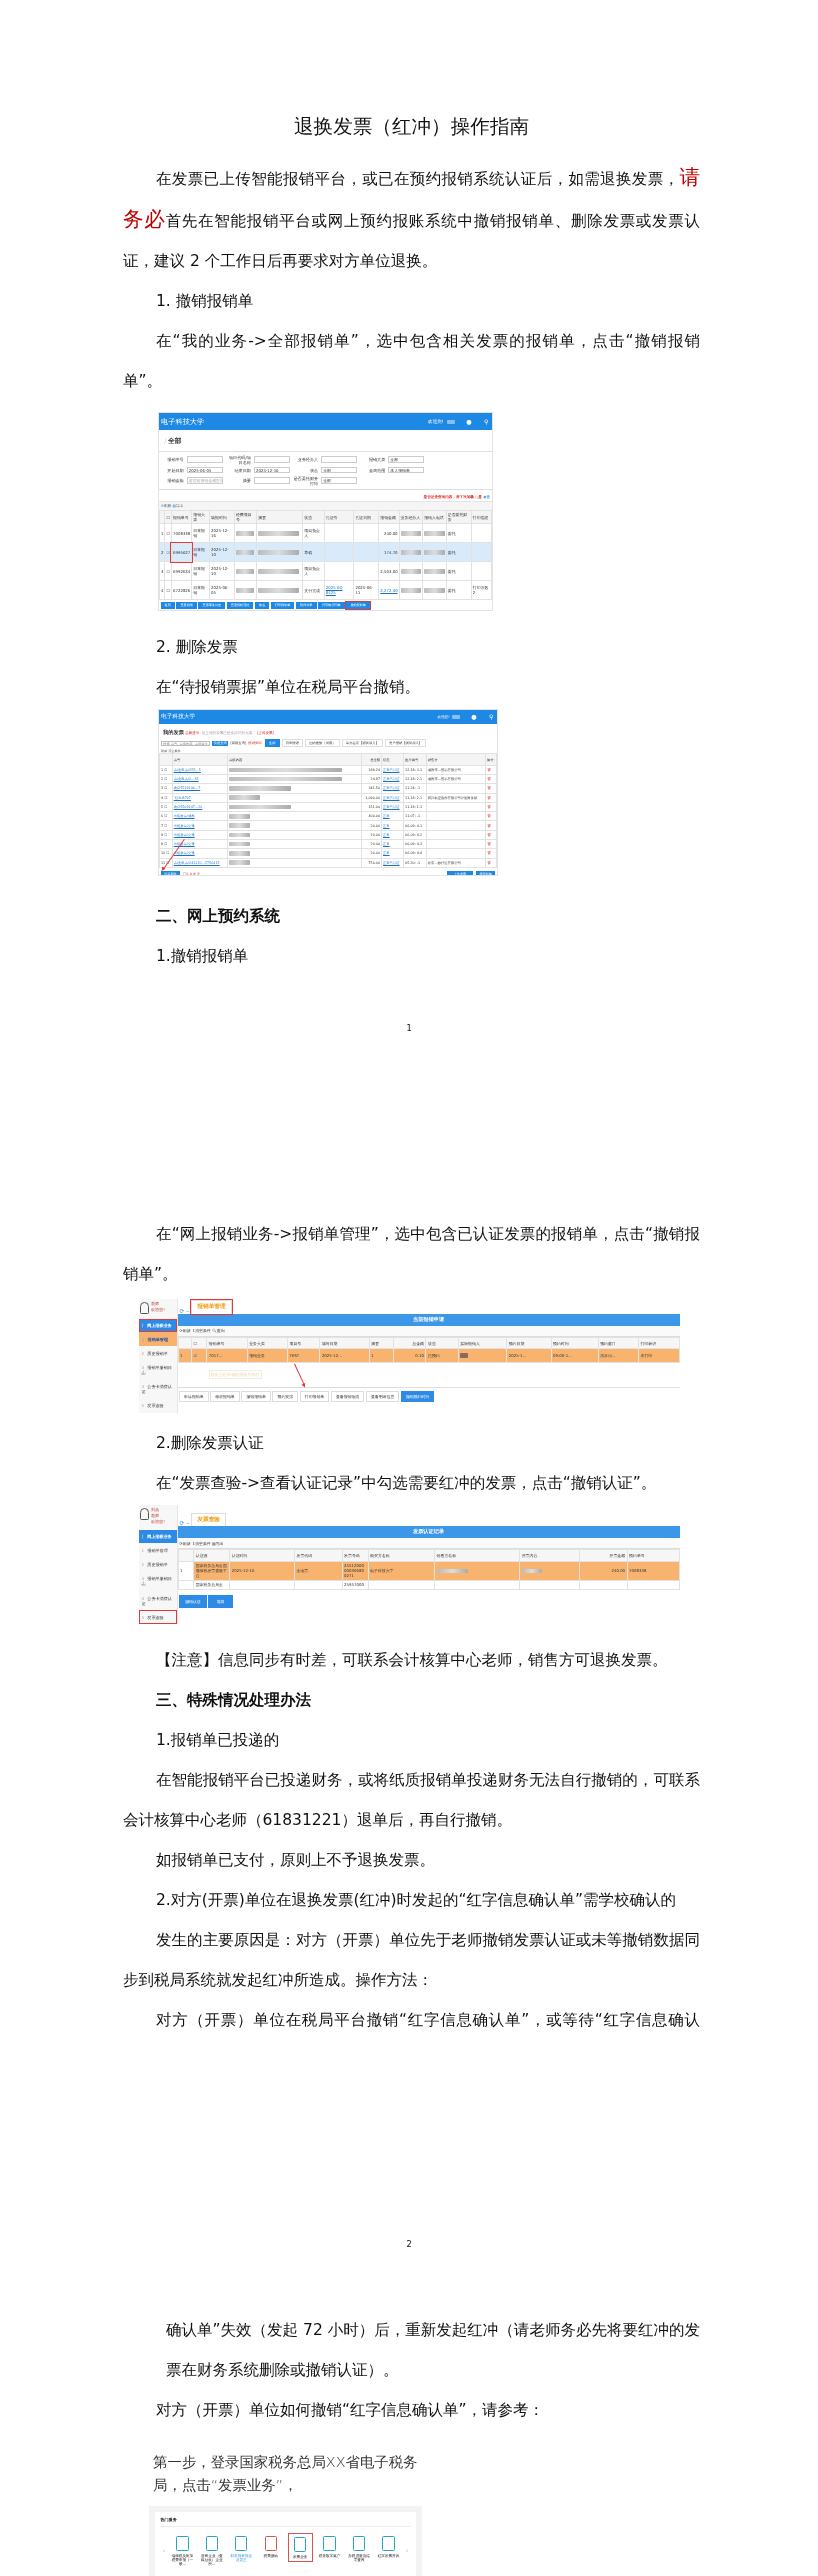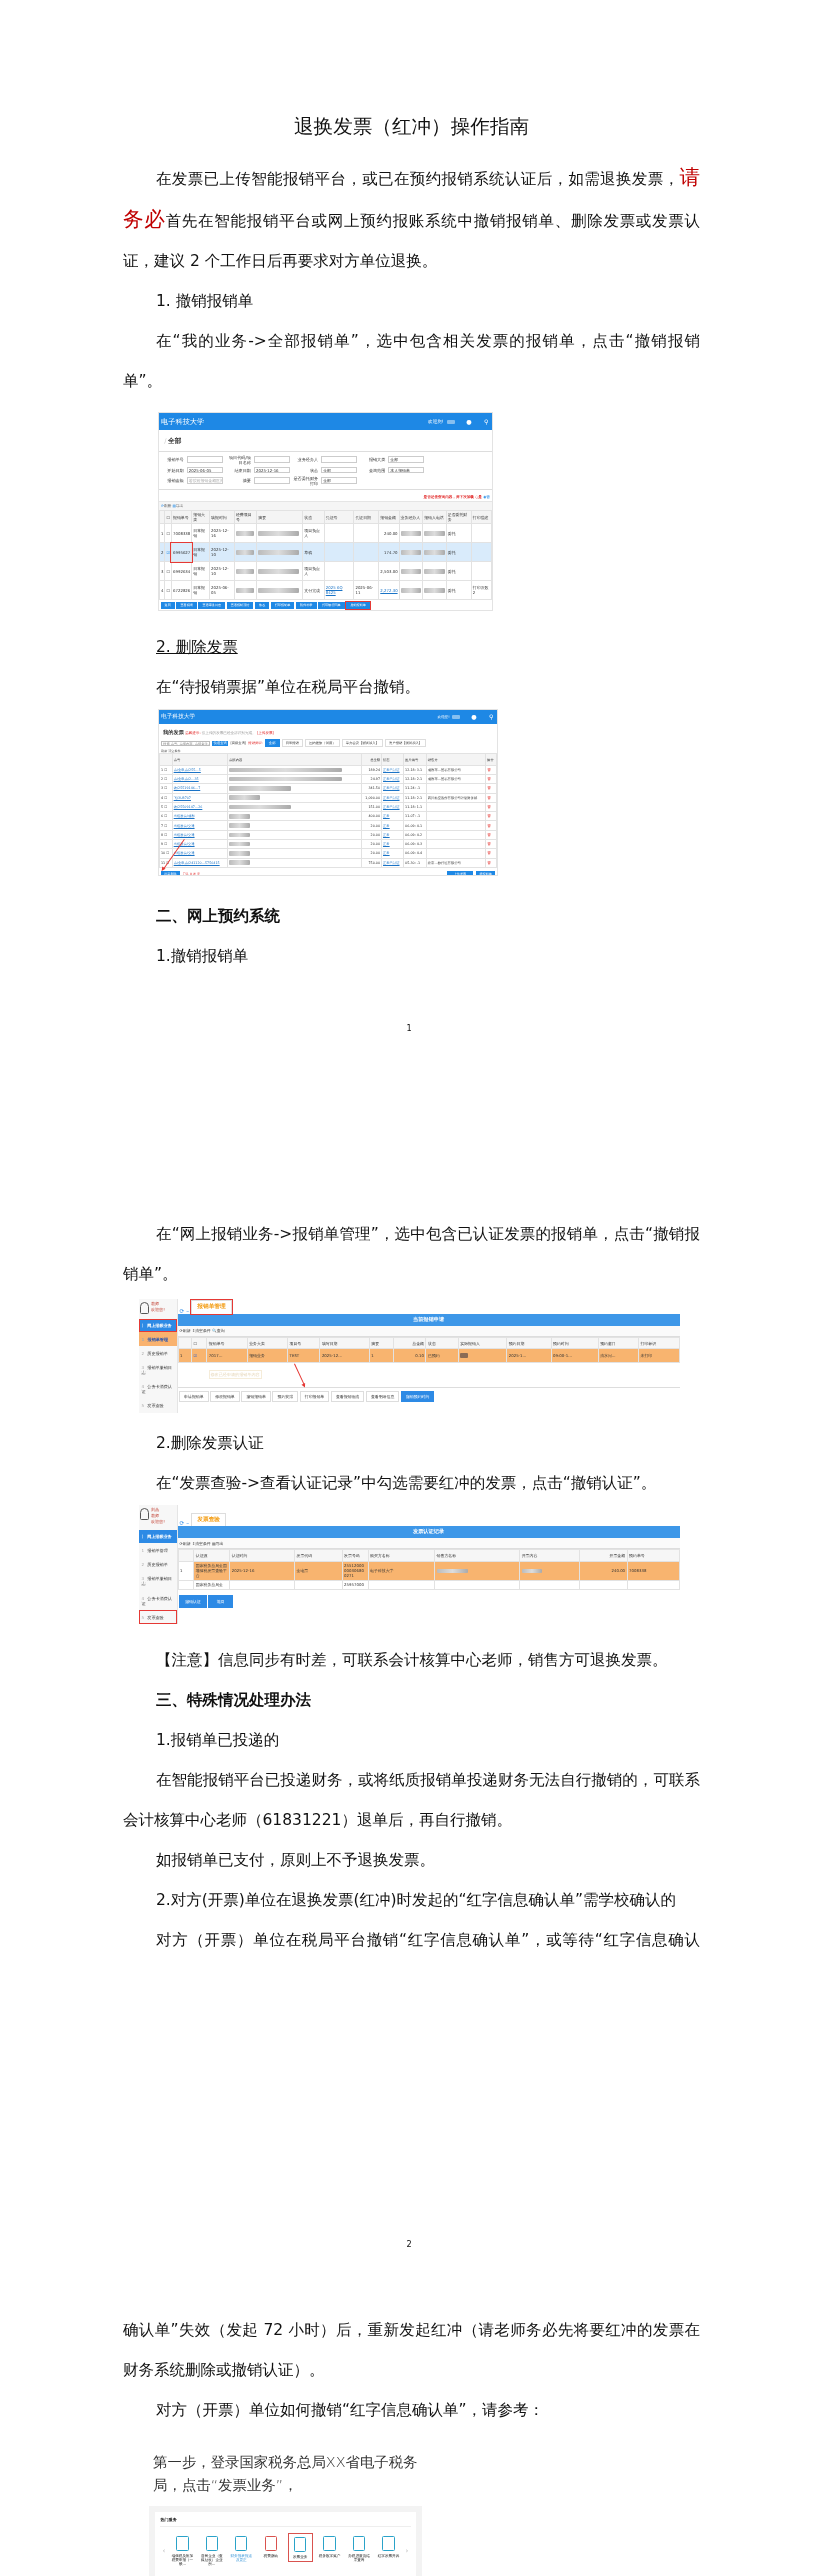--- a/index.html
+++ b/index.html
@@ -4,21 +4,21 @@
 <style>
   * { box-sizing: border-box; margin: 0; padding: 0; }
   body { width: 818px; background: #fff; font-family: "DejaVu Sans", "Liberation Sans", sans-serif; color: #111; }
   .page { position: relative; width: 818px; background: #fff; }
   .p1 { height: 1157px; }
   .p2 { height: 1157px; }
   .p3 { height: 1155px; }
   .content { position: absolute; left: 123px; width: 577px; }
   .title { text-align: center; font-size: 19.6px; line-height: 31px; margin-top: 111px; }
   .para { font-size: 15.5px; line-height: 40px; text-indent: 33px; text-align: justify; }
-  .para.noind { text-indent: 0; }
+  .para.noind { text-indent: 0; margin-left: 43px; }
   .red { color: #c00000; font-size: 20.6px; }
   .h1 { font-size: 15.5px; font-weight: bold; line-height: 40px; padding-left: 33px; }
   .h2 { font-size: 15.5px; line-height: 40px; padding-left: 33px; }
   .pagenum { position: absolute; left: 0; width: 818px; text-align: center; font-size: 8.2px; }
 
   
   .shot { position: relative; margin-left: 35px; border: 0.5px solid #e3e3e3; background: #fff; font-size: 5.2px; color: #333; overflow: hidden; }
   .bluebar { background: #1e88e5; color: #fff; height: 17px; display: flex; align-items: center; padding: 0 2.1px; font-size: 7.2px; }
   .bluebar .sp { flex: 1; }
   .bluebar .ic { width: 7.2px; height: 7.2px; margin-left: 10.3px; display: inline-flex; align-items: center; justify-content: center; font-size: 6.2px; }
@@ -228,21 +228,21 @@
         <span class="b">查看审批日志</span>
         <span class="b">查看报销流转</span>
         <span class="b">修改</span>
         <span class="b">打印报销单</span>
         <span class="b">附件补录</span>
         <span class="b">打印银行回单</span>
         <span class="b hl">撤销报销单</span>
       </div>
     </div>
 
-    <div class="h2" style="margin-top:15.5px;text-decoration:underline;">2.  删除发票</div>
+    <div class="h2" style="margin-top:15.5px;">2.  删除发票</div>
     <p class="para">在“待报销票据”单位在税局平台撤销。</p>
 
     <div class="shot" style="width:340px; height:167px; margin-top:2.1px;">
       <div class="bluebar" style="height:14.4px;">
         <span style="font-size:5.7px;">电子科技大学</span>
         <span class="sp"></span>
         <span style="font-size:3.6px;">欢迎您!</span>
         <span class="blur" style="margin-left:2.1px;"></span>
         <span class="ic">●</span>
         <span class="ic">⚲</span>
@@ -554,20 +554,21 @@
         </div>
       </div>
     </div>
 
     <p class="para" style="margin-top:15.5px;">【注意】信息同步有时差，可联系会计核算中心老师，销售方可退换发票。</p>
     <div class="h1">三、特殊情况处理办法</div>
     <div class="h2">1.报销单已投递的</div>
     <p class="para">在智能报销平台已投递财务，或将纸质报销单投递财务无法自行撤销的，可联系会计核算中心老师（61831221）退单后，再自行撤销。</p>
     <p class="para">如报销单已支付，原则上不予退换发票。</p>
     <p class="para">2.对方(开票)单位在退换发票(红冲)时发起的“红字信息确认单”需学校确认的</p>
+    <p class="para">发生的主要原因是：对方（开票）单位先于老师撤销发票认证或未等撤销数据同步到税局系统就发起红冲所造成。操作方法：</p>
     <p class="para" style="height:40px;overflow:hidden;">对方（开票）单位在税局平台撤销“红字信息确认单”，或等待“红字信息确认单”失效（发起 72 小时）后，重新发起红冲（请老师务必先将要红冲的发票在财务系统删除或撤销认证）。</p>
   </div>
   <div class="pagenum" style="top:1082px;">2</div>
 </div>
 
 <div class="page p3">
   <div class="content" style="top:-4.1px;">
     <p class="para noind" style="height:80px;overflow:hidden;">确认单”失效（发起 72 小时）后，重新发起红冲（请老师务必先将要红冲的发票在财务系统删除或撤销认证）。</p>
     <p class="para">对方（开票）单位如何撤销“红字信息确认单”，请参考：</p>
 

